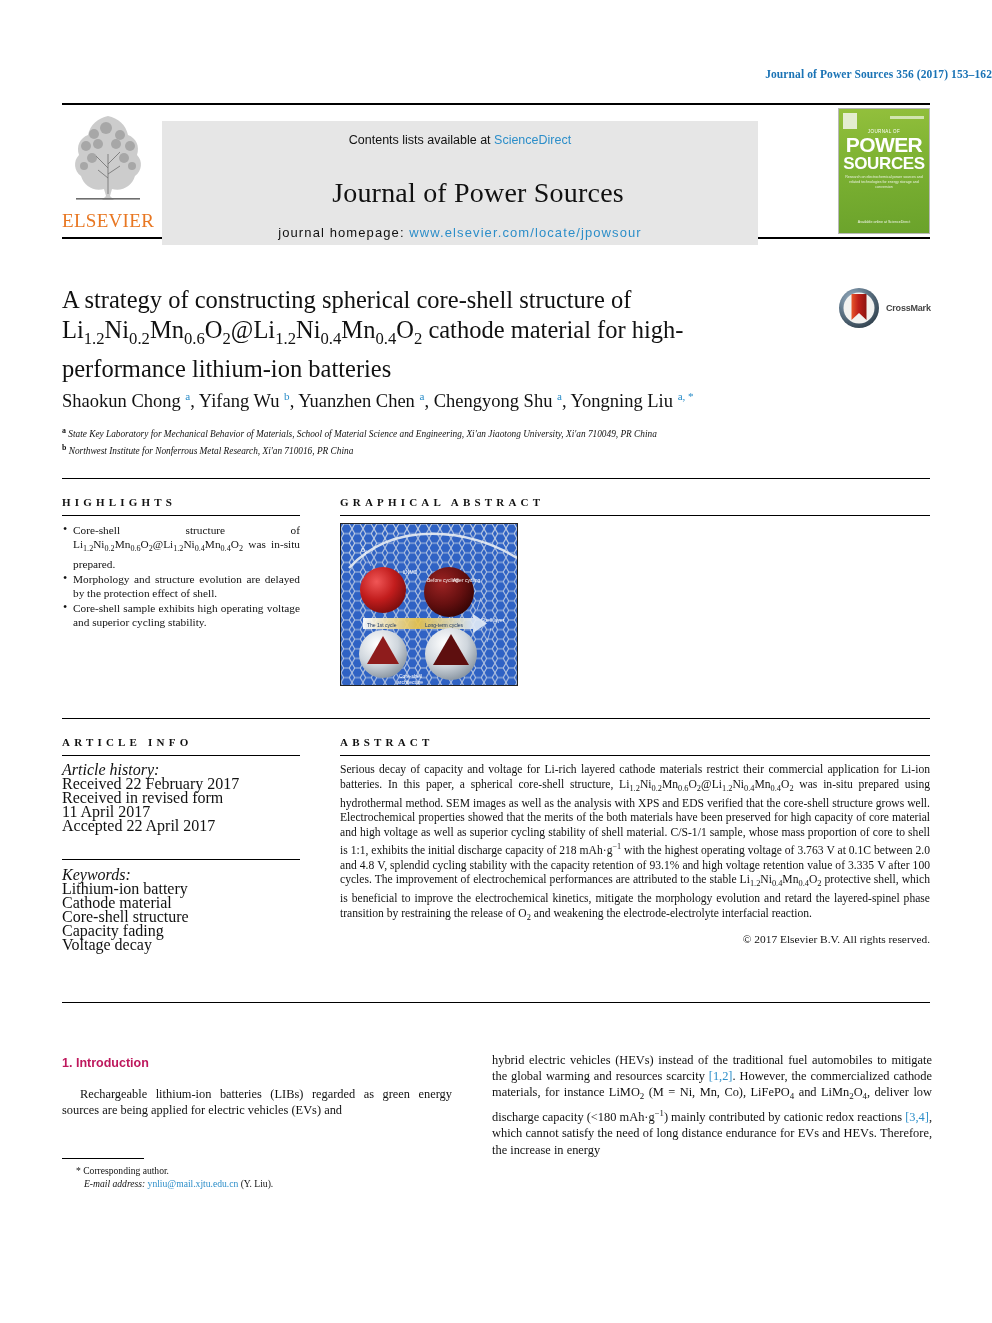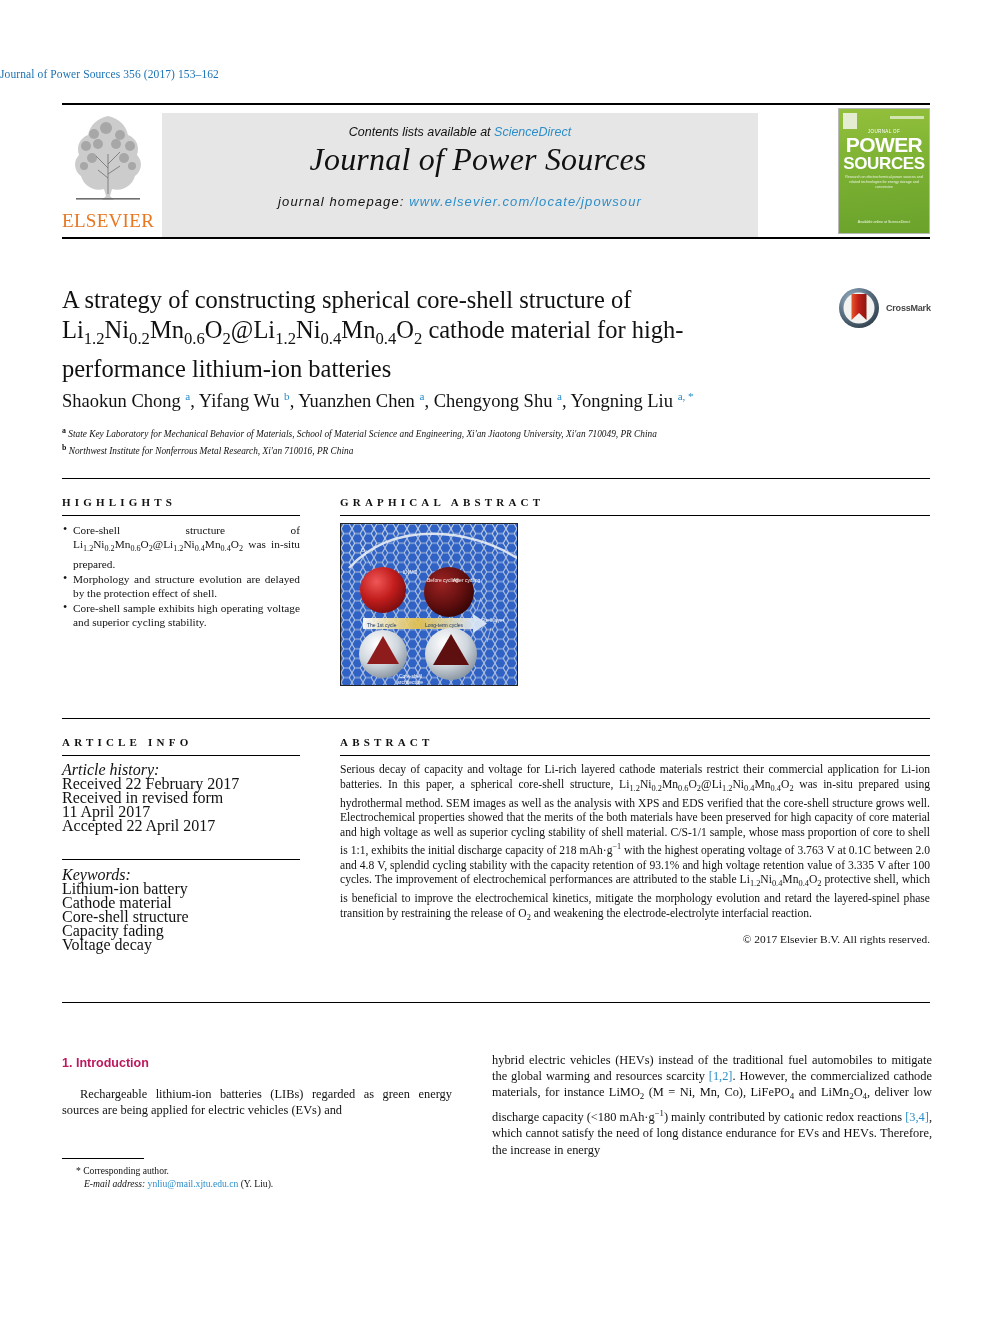--- a/index.html
+++ b/index.html
@@ -19,25 +19,26 @@
     position: absolute;
     inset: 0;
   }
 
   
   .runhead {
     position: absolute;
     top: 68px;
     left: 0;
     width: 992px;
-    text-align: left;
+    text-align: right;
     font-size: 11.5px;
     color: #1a73b5;
     font-family: "Liberation Serif", serif;
     letter-spacing: .1px;
+    font-weight: bold;
   }
 
   
   .masthead {
     position: absolute;
     left: 62px;
     top: 103px;
     width: 868px;
     height: 132px;
     border-top: 2.5px solid #000;
@@ -69,40 +70,39 @@
     width: 92px;
     text-align: center;
     font-family: "Liberation Serif", serif;
     font-size: 19px;
     letter-spacing: .3px;
     color: #E87722;
   }
   .mast-center {
     position: absolute;
     left: 100px;
-    top: 8px;
+    top: 16px;
     width: 596px;
     height: 124px;
     background: #e6e6e6;
     text-align: center;
-    font-style: italic;
   }
   .contents-line {
     margin-top: 12px;
     font-family: "Liberation Sans", sans-serif;
     font-size: 12.5px;
     color: #111;
   }
   .contents-line .sd {
     color: #2c8ec9;
   }
   .journal-title {
-    margin-top: 2px;
-    font-family: "Liberation Serif", serif;
-    font-size: 32px;
+    margin-top: 30px;
+    font-family: "Liberation Serif", serif;
+    font-size: 28px;
     color: #111;
     letter-spacing: .2px;
     padding-left: 36px;
   }
   .homepage-line {
     margin-top: 16px;
     font-family: "Liberation Sans", sans-serif;
     font-size: 13px;
     letter-spacing: 1.1px;
     color: #111;

